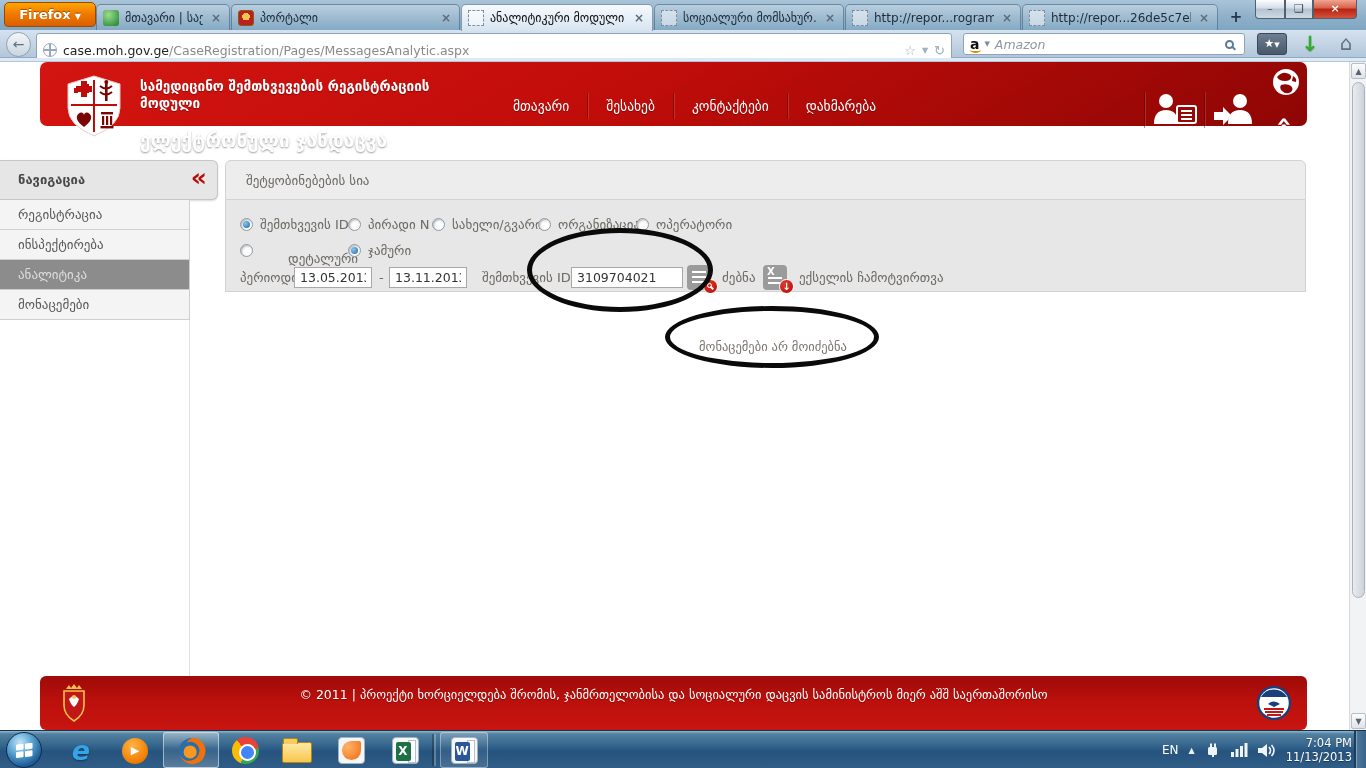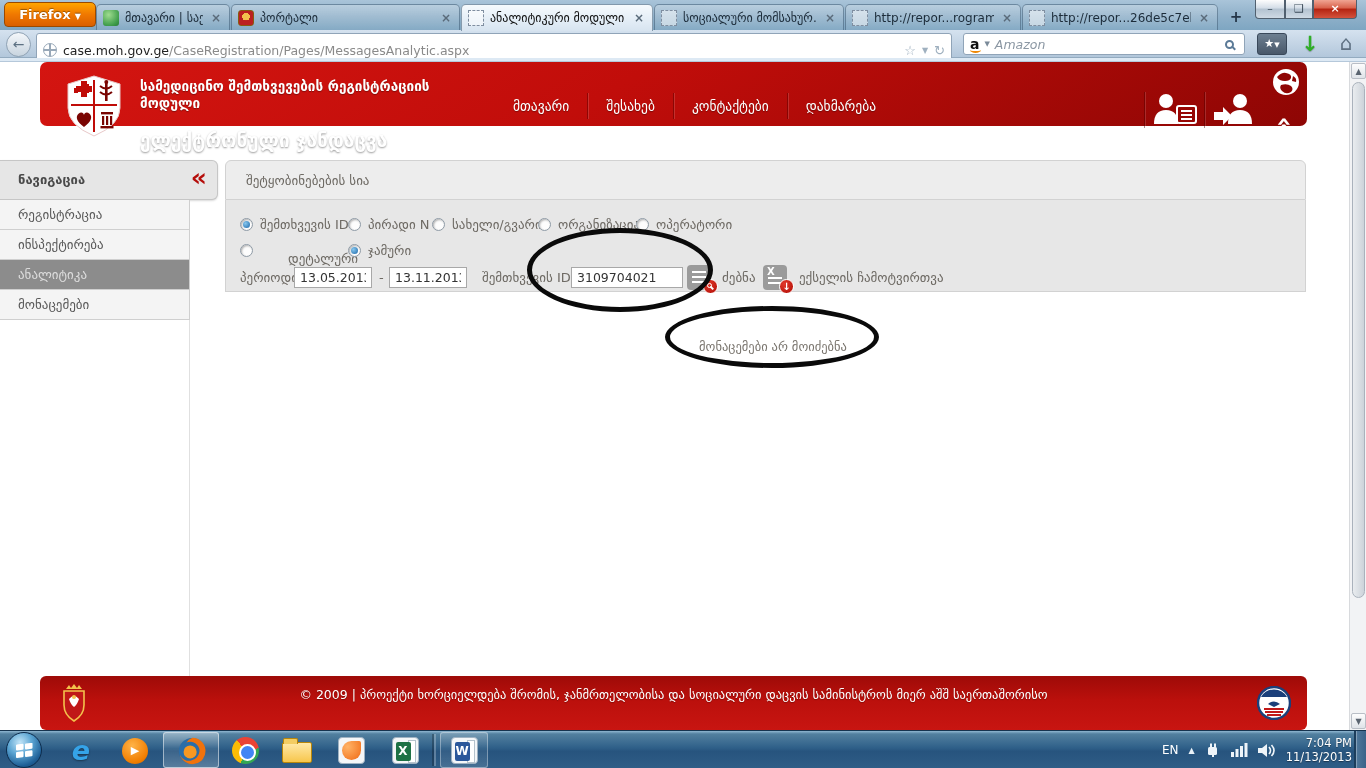--- a/index.html
+++ b/index.html
@@ -424,21 +424,21 @@
   <div id="footer">
     <div id="coat">
       <svg width="36" height="40" viewBox="0 0 36 40">
         <path d="M10 6 l3 -4 2 3 3 -4 3 4 2 -3 3 4 z" fill="#f3c24c"></path>
         <path d="M8 8 h20 v14 q0 10 -10 16 q-10 -6 -10 -16 z" fill="#c01818" stroke="#f3c24c" stroke-width="1.6"></path>
         <path d="M13 16 q5 -6 10 0 q-2 6 -5 8 q-3 -2 -5 -8z" fill="#fff"></path>
         <circle cx="18" cy="14" r="2" fill="#f3c24c"></circle>
       </svg>
     </div>
     <div id="footer-text">
-      <div>© 2009 | პროექტი ხორციელდება შრომის, ჯანმრთელობისა და სოციალური დაცვის სამინისტროს მიერ აშშ საერთაშორისო</div>
+      <div>© 2011 | პროექტი ხორციელდება შრომის, ჯანმრთელობისა და სოციალური დაცვის სამინისტროს მიერ აშშ საერთაშორისო</div>
     </div>
     <div id="usaid">
       <svg width="34" height="34" viewBox="0 0 34 34">
         <circle cx="17" cy="17" r="16" fill="#fff" stroke="#1b3f7a" stroke-width="2.5"></circle>
         <path d="M4 11 a15 15 0 0 1 26 0 z" fill="#1b3f7a"></path>
         <rect x="7" y="22" width="20" height="2" fill="#c01818"></rect>
         <rect x="8" y="25" width="18" height="2" fill="#c01818"></rect>
         <rect x="10" y="28" width="14" height="2" fill="#c01818"></rect>
         <path d="M11 18 q6 -5 12 0 l-6 3z" fill="#1b3f7a"></path>
       </svg>

